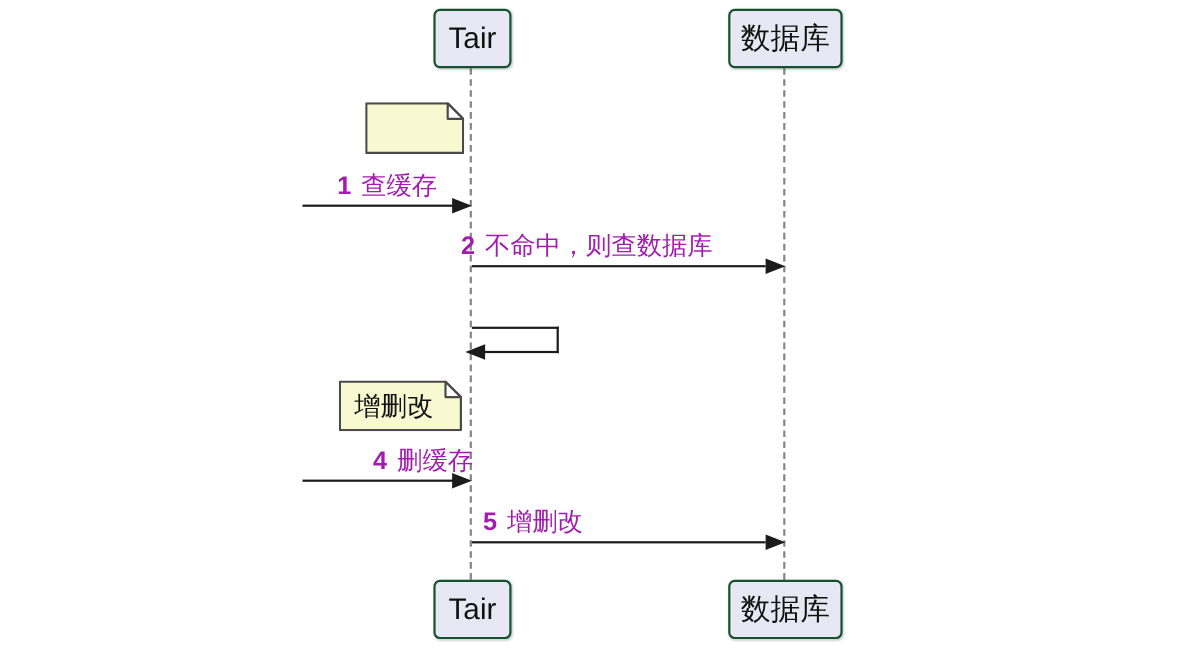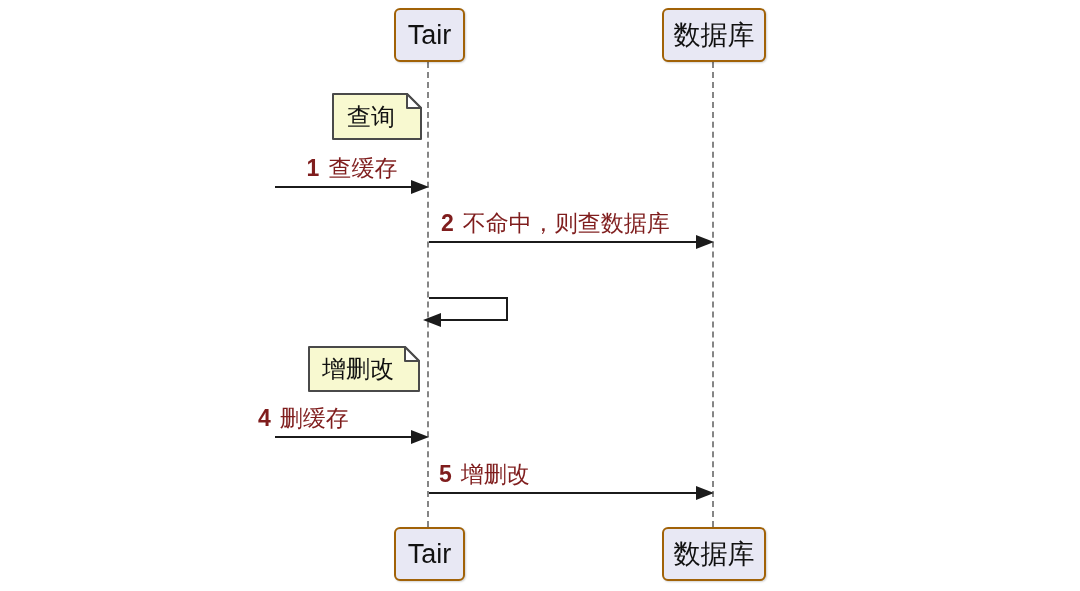--- a/index.html
+++ b/index.html
@@ -11,21 +11,21 @@
     width: 1080px;
     height: 591px;
     background: #ffffff;
     overflow: hidden;
   }
 
   
   .pbox {
     position: absolute;
     background: #E8E8F4;
-    border: 2px solid #a16207;
+    border: 2px solid #14532d;
     border-radius: 6px;
     display: flex;
     align-items: center;
     justify-content: center;
     box-shadow: 1px 1px 2px rgba(0,0,0,0.18);
   }
   .pbox .plabel {
     font-size: 27px;
     line-height: 1;
     color: #111111;
@@ -52,21 +52,21 @@
     color: #111111;
     white-space: nowrap;
   }
 
   
   .mlabel {
     position: absolute;
     font-size: 23px;
     line-height: 27px;
     white-space: nowrap;
-    color: #7f1d1d;
+    color: #a21caf;
   }
   .mlabel .num { font-weight: 700; margin-right: 9px; }
 
   
   .mline {
     position: absolute;
     height: 0;
     border-top: 2.5px solid #1B1B1B;
   }
   .mhead-r {
@@ -102,47 +102,46 @@
   </div>
   <div class="pbox" style="left:662px; top:8px; width:104px; height:54px;">
     <span class="plabel">数据库</span>
   </div>
 
   <div class="note" style="left:332px; top:93px; width:90px; height:47px;">
     <svg width="90" height="47" viewBox="0 0 90 47">
       <path d="M1,1 H75 L89,15 V46 H1 Z" fill="#F8F9D0" stroke="#4A4A4A" stroke-width="2" stroke-linejoin="round"></path>
       <path d="M75,1 L75,15 L89,15 Z" fill="#FFFFFF" stroke="#4A4A4A" stroke-width="2" stroke-linejoin="round"></path>
     </svg>
-    <div class="note-text">查询</div>
   </div>
 
   <div class="mlabel" style="left:275px; top:155px; width:154px; text-align:center;">
     <span class="num">1</span><span>查缓存</span>
   </div>
   <div class="mline" style="left:275px; top:186px; width:137px;"></div>
   <div class="mhead-r" style="left:411px; top:180px;"></div>
 
-  <div class="mlabel" style="left:441px; top:210px;text-align:center;">
+  <div class="mlabel" style="left:419px; top:210px;text-align:center;">
     <span class="num">2</span><span>不命中，则查数据库</span>
   </div>
   <div class="mline" style="left:429px; top:241px; width:267px;"></div>
   <div class="mhead-r" style="left:696px; top:235px;"></div>
 
   <div class="loop" style="left:429px; top:297px; width:79px; height:24px;"></div>
   <div class="mhead-l" style="left:423px; top:313px;"></div>
 
   <div class="note" style="left:308px; top:346px; width:112px; height:46px;">
     <svg width="112" height="46" viewBox="0 0 112 46">
       <path d="M1,1 H97 L111,15 V45 H1 Z" fill="#F8F9D0" stroke="#4A4A4A" stroke-width="2" stroke-linejoin="round"></path>
       <path d="M97,1 L97,15 L111,15 Z" fill="#FFFFFF" stroke="#4A4A4A" stroke-width="2" stroke-linejoin="round"></path>
     </svg>
     <div class="note-text">增删改</div>
   </div>
 
-  <div class="mlabel" style="left:258px; top:405px; width:154px; text-align:left;">
+  <div class="mlabel" style="left:276px; top:405px; width:154px; text-align:right;">
     <span class="num">4</span><span>删缓存</span>
   </div>
   <div class="mline" style="left:275px; top:436px; width:137px;"></div>
   <div class="mhead-r" style="left:411px; top:430px;"></div>
 
   <div class="mlabel" style="left:439px; top:461px;">
     <span class="num">5</span><span>增删改</span>
   </div>
   <div class="mline" style="left:429px; top:492px; width:267px;"></div>
   <div class="mhead-r" style="left:696px; top:486px;"></div>

